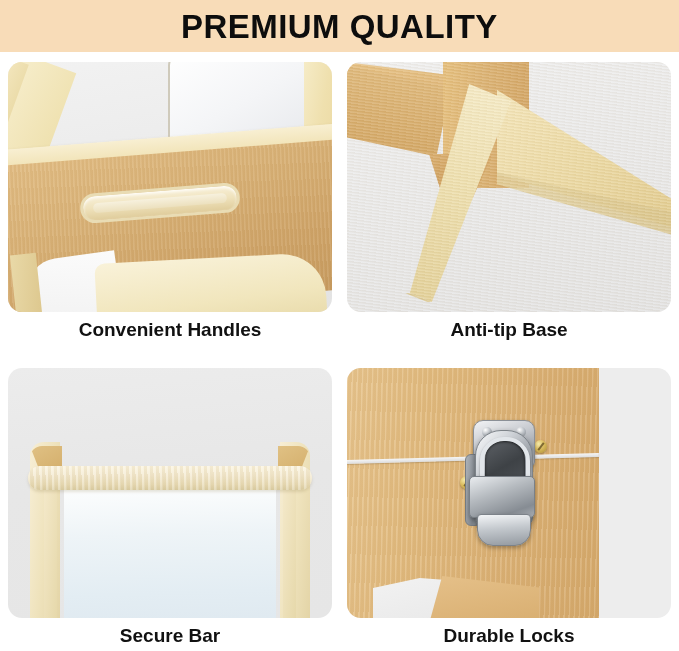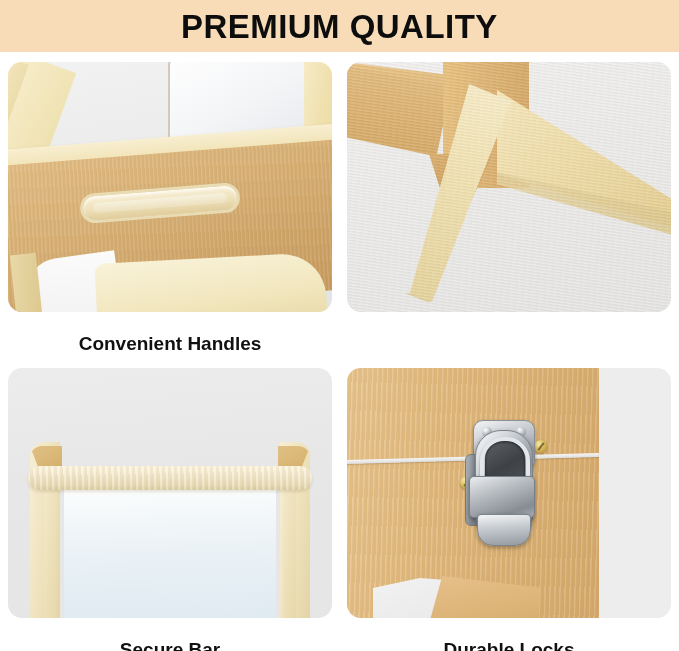--- a/index.html
+++ b/index.html
@@ -59,21 +59,21 @@
     background: #eaeaea;
   }
 
   .caption {
     width: 324px;
     text-align: center;
     font-family: "Liberation Sans", sans-serif;
     font-weight: bold;
     font-size: 19px;
     color: #111111;
-    margin-top: 22px;
+    margin-top: 8px;
     line-height: 1.1;
     white-space: nowrap;
   }
 
   
   .p1 { background: linear-gradient(170deg,#f2f2f2 0%,#e8e8e8 60%,#e3e3e3 100%); }
   .p1 .mirror-top {
     position: absolute; left: 160px; top: -12px; width: 150px; height: 125px;
     background: linear-gradient(150deg,#ffffff 0%,#f4f5f7 45%,#e2e4e8 100%);
     border: 2px solid #cfcabb; border-radius: 16px;
@@ -358,20 +358,21 @@
       <div class="leg-horiz"></div>
       <div class="leg-foot"></div>
       <div class="leg-v"></div>
       <div class="taper"></div>
       <div class="wing-right"></div>
       <div class="wing-right-edge"></div>
       <div class="wing-left"></div>
       <div class="wing-left-edge"></div>
       <div class="grain-v"></div>
     </div>
+    <div class="caption">Anti-tip Base</div>
   </div>
 
   <div class="cell cell-bl">
     <div class="photo p3">
       <div class="board"></div>
       <div class="post post-l"></div>
       <div class="post post-r"></div>
       <div class="post-inner post-inner-l"></div>
       <div class="post-inner post-inner-r"></div>
       <div class="bracket bracket-l"></div>

